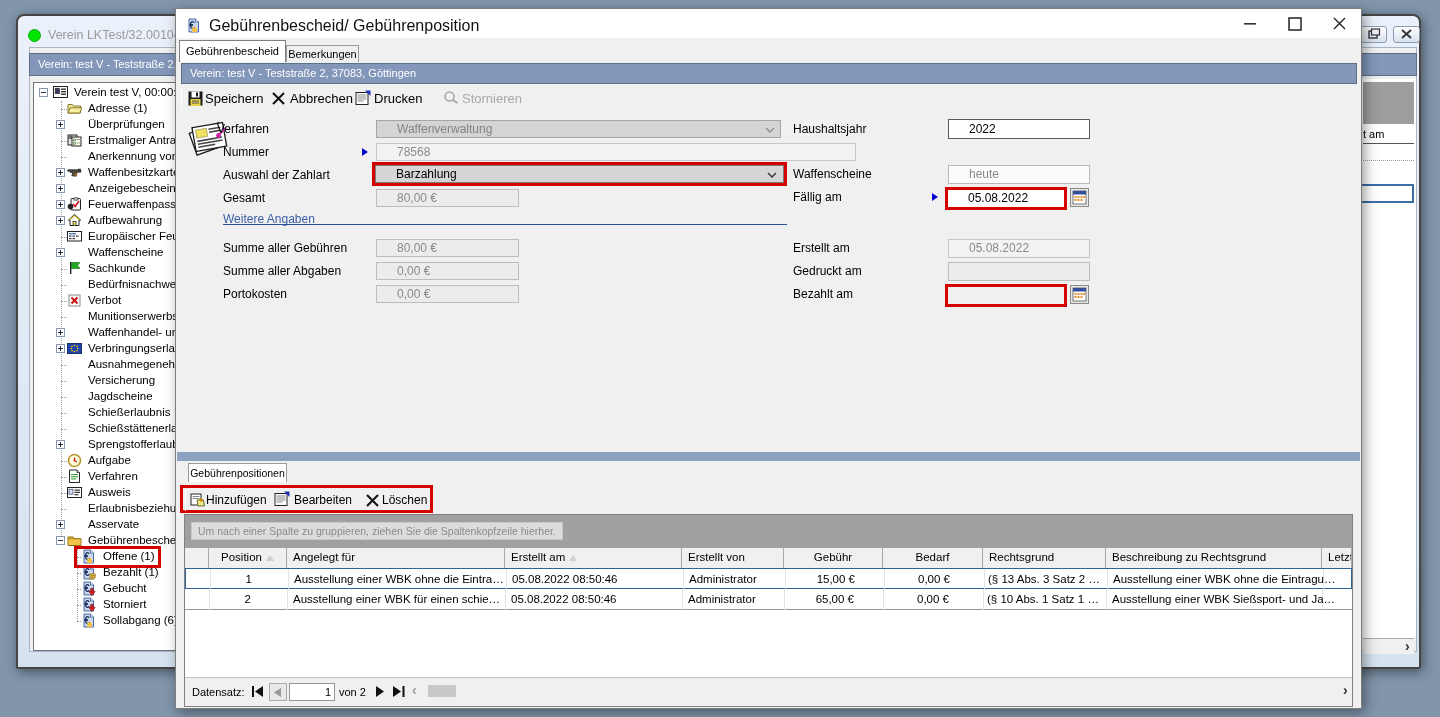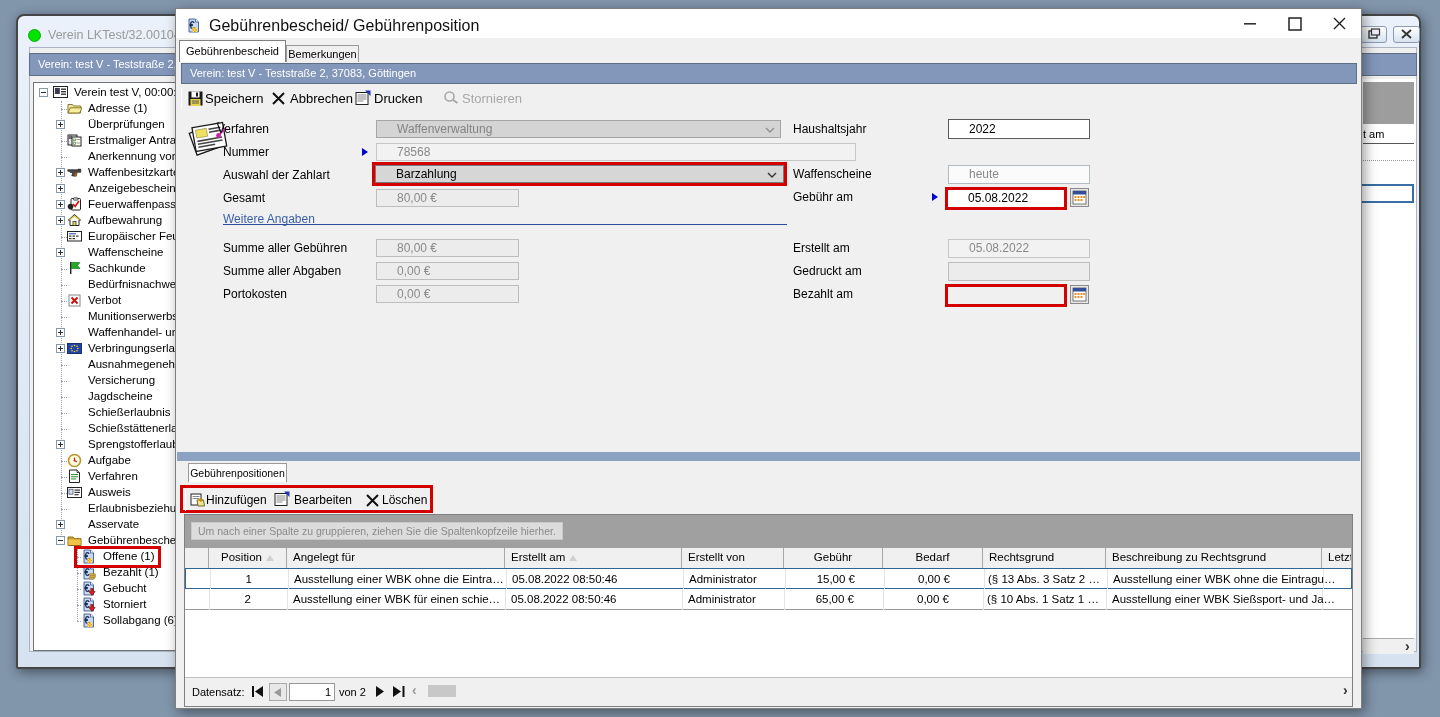--- a/index.html
+++ b/index.html
@@ -436,21 +436,21 @@
 <div class="fld" style="left:199px; top:156px; width:409px; height:18px; background:#d6d6d6; border:1px solid #7a7a7a; color:#000;">Barzahlung<svg class="abs" style="right:6px; top:6px;" width="10" height="6" viewBox="0 0 10 6">
         <path d="M1 1 L5 5 L9 1" stroke="#333" stroke-width="1.4" fill="none"></path>
       </svg></div>
 <div class="fld f-ro2" style="left:200px; top:180px; width:143px; height:18px;">80,00 €</div>
 <div class="fld f-ro2" style="left:200px; top:230px; width:143px; height:18px;">80,00 €</div>
 <div class="fld f-ro2" style="left:200px; top:253px; width:143px; height:18px;">0,00 €</div>
 <div class="fld f-ro2" style="left:200px; top:276px; width:143px; height:18px;">0,00 €</div>
 <div class="arr" style="left:186px; top:139px;"></div>
 <div class="lbl" style="left:617px; top:113px;">Haushaltsjahr</div>
 <div class="lbl" style="left:617px; top:158px;">Waffenscheine</div>
-<div class="lbl" style="left:617px; top:181px;">Gebühr am</div>
+<div class="lbl" style="left:617px; top:181px;">Fällig am</div>
 <div class="lbl" style="left:617px; top:232px;">Erstellt am</div>
 <div class="lbl" style="left:617px; top:255px;">Gedruckt am</div>
 <div class="lbl" style="left:617px; top:278px;">Bezahlt am</div>
 <div class="fld" style="left:772px; top:110px; width:142px; height:20px; background:#fff; border:1px solid #5a5a5a; color:#000; line-height:18px;">2022</div>
 <div class="fld" style="left:772px; top:156px; width:142px; height:19px; background:#fbfbfb; border:1px solid #b2bac2; color:#8a8a8a;">heute</div>
 <div class="redbox" style="left:769px; top:178px; width:122px; height:23px;"></div>
 <div class="fld" style="left:772px; top:181px; width:116px; height:17px; background:#fff; color:#000; line-height:16px;">05.08.2022</div>
 <svg class="abs" style="left:894px; top:179px;" width="19" height="19" viewBox="0 0 19 19">
       <rect x="0.5" y="0.5" width="18" height="18" fill="#e8e8e8" stroke="#8a8a8a"></rect>
       <rect x="3" y="3" width="13" height="13" fill="#fff" stroke="#555" stroke-width="0.8"></rect>

